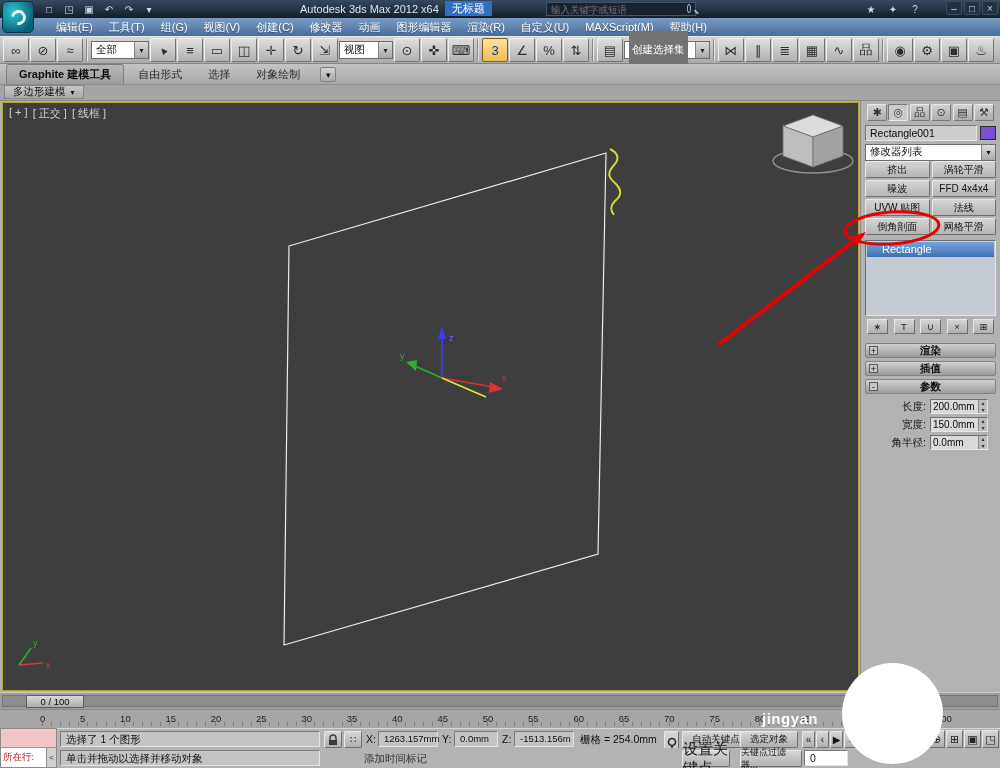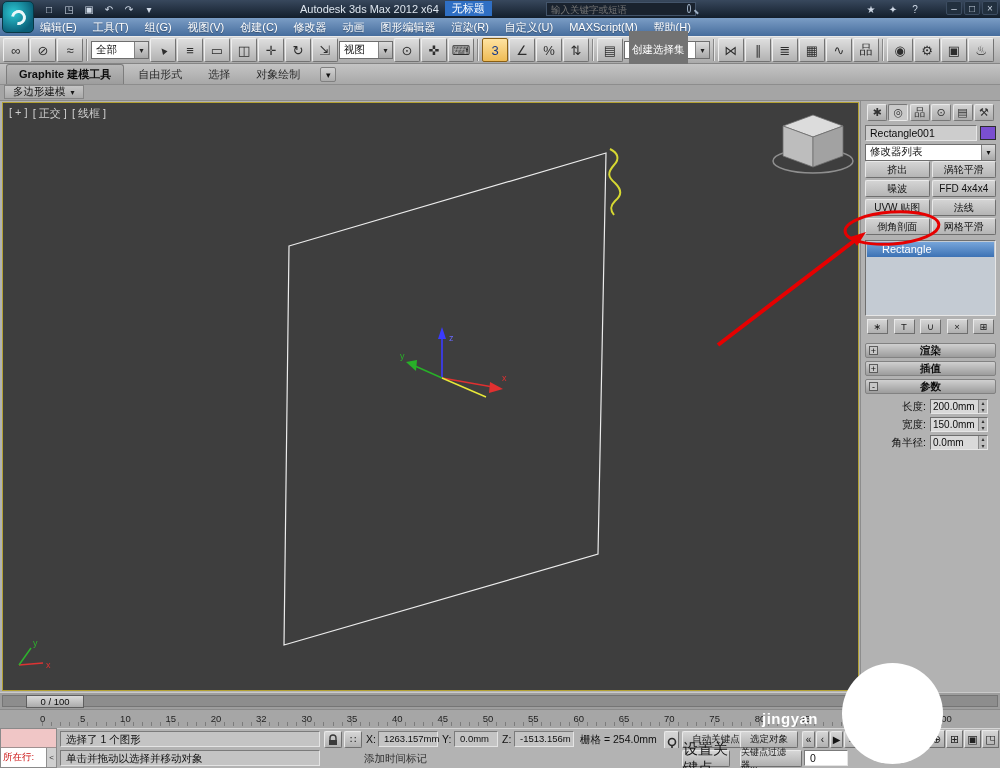--- a/index.html
+++ b/index.html
@@ -13,21 +13,21 @@
 .title{position:absolute;left:300px;top:1px;display:flex;gap:6px;align-items:center;font-size:11px}
 .title .doc{background:#2f6fc4;color:#fff;padding:0 7px;line-height:15px}
 .tsearch{position:absolute;left:546px;top:2px;width:150px;height:14px;display:flex;background:#19222e;border:1px solid #43546a}
 .tsearch input{flex:1;background:transparent;border:none;outline:none;color:#9fb0c5;font-size:9.5px;padding:0 4px}
 .mag{width:9px;height:9px;border:1.5px solid #9fb0c5;border-radius:50%;position:relative;margin:1px 4px 0 0}
 .mag::after{content:"";position:absolute;left:6px;top:6px;width:5px;height:1.5px;background:#9fb0c5;transform:rotate(45deg)}
 .ticons{position:absolute;left:862px;top:1px;display:flex;gap:4px}
 .wctl{position:absolute;right:2px;top:1px;display:flex;gap:2px}
 .wbtn{width:16px;height:14px;display:flex;align-items:center;justify-content:center;font-size:10px;color:#c6d0dd;border:1px solid #3c4c61;border-radius:2px;background:#22303f}
 
-#menubar{position:absolute;left:0;top:18px;width:1000px;height:18px;background:linear-gradient(#7b9dc5,#466d9d);display:flex;align-items:flex-start;padding-left:32px;color:#fff}
+#menubar{position:absolute;left:0;top:18px;width:1000px;height:18px;background:linear-gradient(#7b9dc5,#466d9d);display:flex;align-items:flex-start;padding-left:48px;color:#fff}
 .menu-item{padding:0 8px;height:18px;line-height:18px;font-size:11px;text-shadow:0 1px 1px rgba(0,0,0,.35)}
 
 #maintoolbar{position:absolute;left:0;top:36px;width:1000px;height:28px;background:linear-gradient(#d6d6d6,#aaaaaa);display:flex;align-items:center;gap:1px;padding:0 3px;border-top:1px solid #e9e9e9;border-bottom:1px solid #858585}
 .tbtn{width:26px;height:24px;flex:none;display:flex;align-items:center;justify-content:center;font-size:13px;color:#2e2e2e;background:linear-gradient(#dedede,#b2b2b2);border:1px solid;border-color:#efefef #737373 #737373 #efefef;border-radius:2px}
 .tbtn.active{background:linear-gradient(#ffe3a1,#eebb55);border-color:#8a5f14 #8a5f14 #8a5f14 #8a5f14;color:#173a8a}
 .tbtn .rot{transform:rotate(-40deg);display:inline-block;font-size:10px}
 .tsep{width:2px;height:22px;flex:none;border-left:1px solid #878787;border-right:1px solid #e7e7e7;margin:0 2px}
 .tselect{height:18px;flex:none;background:#fff;border:1px solid #6e6e6e;display:flex;align-items:center;font-size:10.5px;padding-left:4px;color:#111}
 .tselect .arrow{margin-left:auto;width:14px;height:100%;background:linear-gradient(#dcdcdc,#a8a8a8);border-left:1px solid #828282;display:flex;align-items:center;justify-content:center;font-size:8px;color:#222}
 .tselect .sel{background:#737373;color:#fff;padding:12px 3px}
@@ -336,21 +336,21 @@
     <div class="ts-handle">0 / 100</div>
   </div>
   <div id="ruler">
     <div class="ticks"></div>
     <div class="nums">
       <span>0</span>
       <span>5</span>
       <span>10</span>
       <span>15</span>
       <span>20</span>
-      <span>32</span>
+      <span>25</span>
       <span>30</span>
       <span>35</span>
       <span>40</span>
       <span>45</span>
       <span>50</span>
       <span>55</span>
       <span>60</span>
       <span>65</span>
       <span>70</span>
       <span>75</span>

